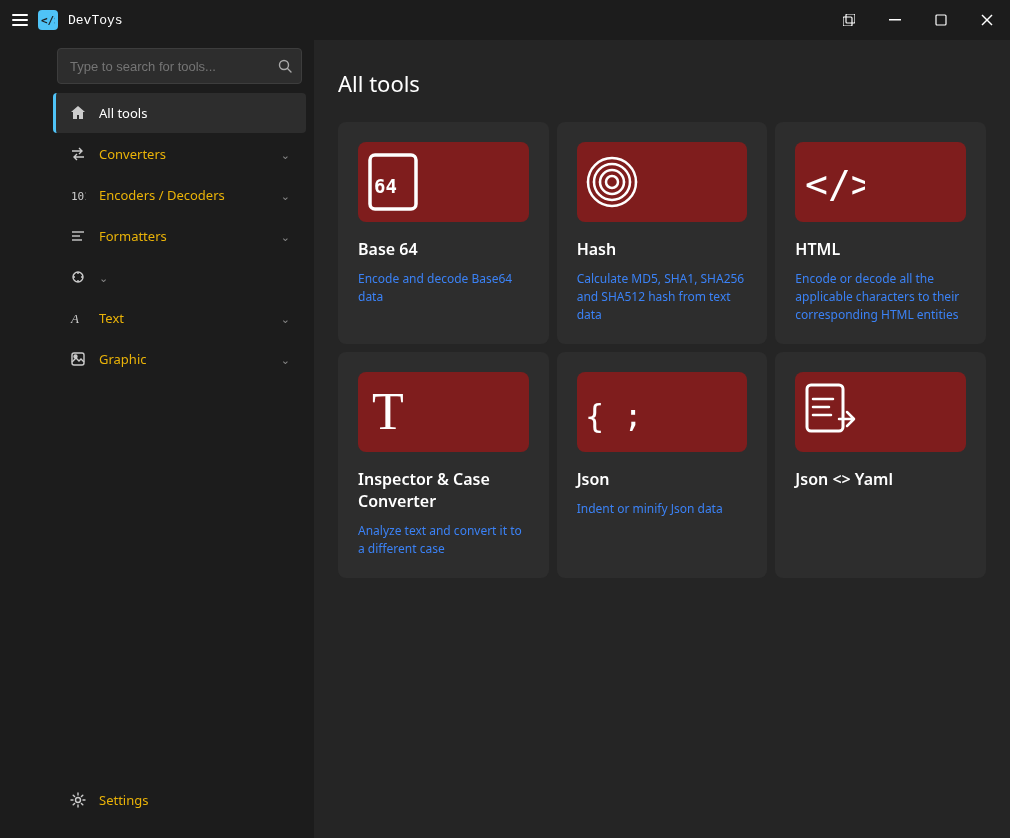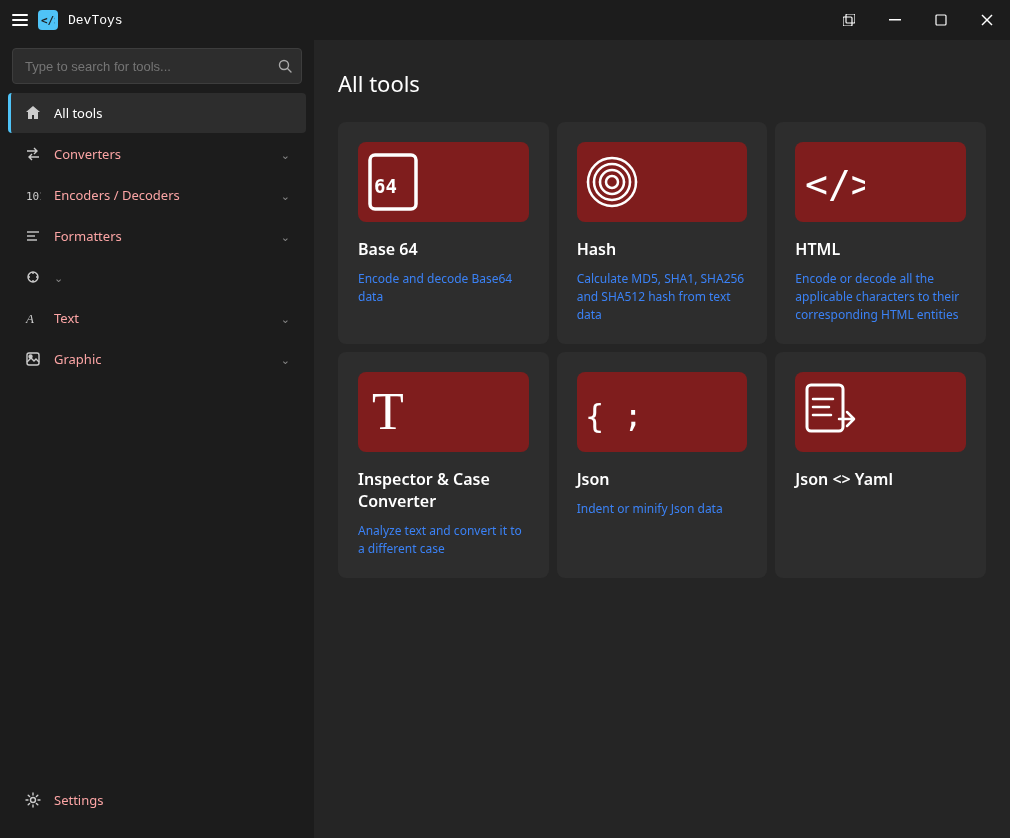--- a/index.html
+++ b/index.html
@@ -89,20 +89,21 @@
     }
 
     
     .sidebar {
       width: 314px;
       background: #1c1c1c;
       display: flex;
       flex-direction: column;
       flex-shrink: 0;
       padding-bottom: 10px;
+      padding-left: 45px;
     }
     .search-bar {
       margin: 8px 12px 8px 12px;
       position: relative;
     }
     .search-input {
       width: 100%;
       height: 36px;
       background: #2d2d2d;
       border: 1px solid #3d3d3d;
@@ -146,21 +147,21 @@
       height: 18px;
       display: flex;
       align-items: center;
       justify-content: center;
       color: #cccccc;
       font-size: 15px;
       flex-shrink: 0;
     }
     .nav-item-label {
       font-size: 13px;
-      color: #fca5a5;
+      color: #eab308;
       flex: 1;
     }
     .nav-item.active .nav-item-label { color: #ffffff; }
     .nav-chevron {
       color: #888888;
       font-size: 11px;
     }
 
     .sidebar-footer {
       padding: 8px 8px;

